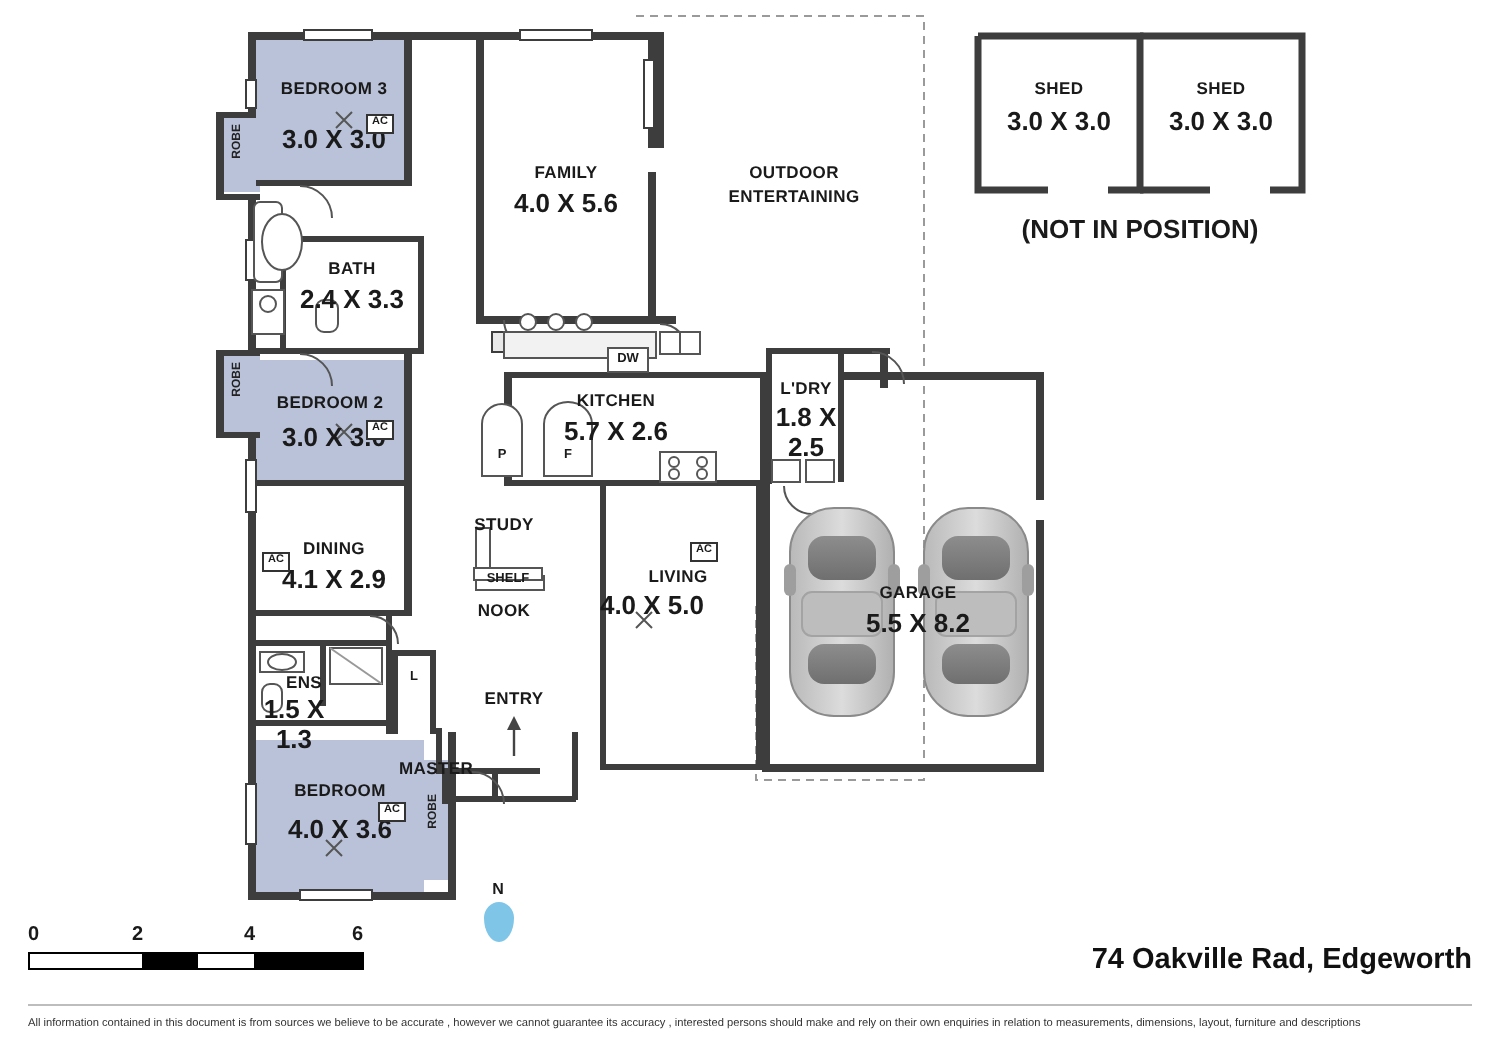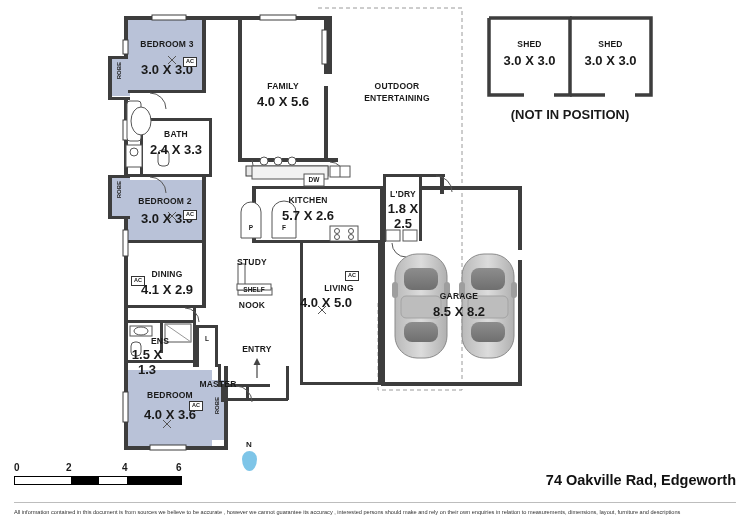--- a/index.html
+++ b/index.html
@@ -313,23 +313,23 @@
 <div class="ac" style="left:131px;top:276px;">AC</div>
 
 <div class="lbl rn" style="left:222px;top:258px;width:60px;">STUDY</div>
 <div class="lbl rn" style="left:222px;top:269px;width:60px;margin-top:32px;">NOOK</div>
 
 <div class="lbl rn" style="left:300px;top:284px;width:78px;">LIVING</div>
 <div class="lbl rd" style="left:292px;top:296px;width:68px;">4.0 X 5.0</div>
 <div class="ac" style="left:345px;top:271px;">AC</div>
 
 <div class="lbl rn" style="left:424px;top:292px;width:70px;">GARAGE</div>
-<div class="lbl rd" style="left:424px;top:305px;width:70px;">8.5 X 8.2</div>
-
-<div class="lbl rn" style="left:140px;top:337px;width:40px;text-align:center;">ENS</div>
+<div class="lbl rd" style="left:424px;top:305px;width:70px;">5.5 X 8.2</div>
+
+<div class="lbl rn" style="left:132px;top:337px;width:40px;text-align:center;">ENS</div>
 <div class="lbl rd" style="left:124px;top:348px;width:46px;">1.5 X 1.3</div>
 
 <div class="lbl rn" style="left:128px;top:380px;width:84px;padding-left:48px;">MASTER</div>
 <div class="lbl rn" style="left:128px;top:391px;width:84px;">BEDROOM</div>
 <div class="lbl rd" style="left:128px;top:408px;width:84px;">4.0 X 3.6</div>
 <div class="ac" style="left:189px;top:401px;">AC</div>
 <div class="robe vert" style="left:214px;top:397px;">ROBE</div>
 
 <div class="lbl rn" style="left:232px;top:345px;width:50px;">ENTRY</div>
 <svg style="position:absolute;left:250px;top:356px;" width="14" height="24">

